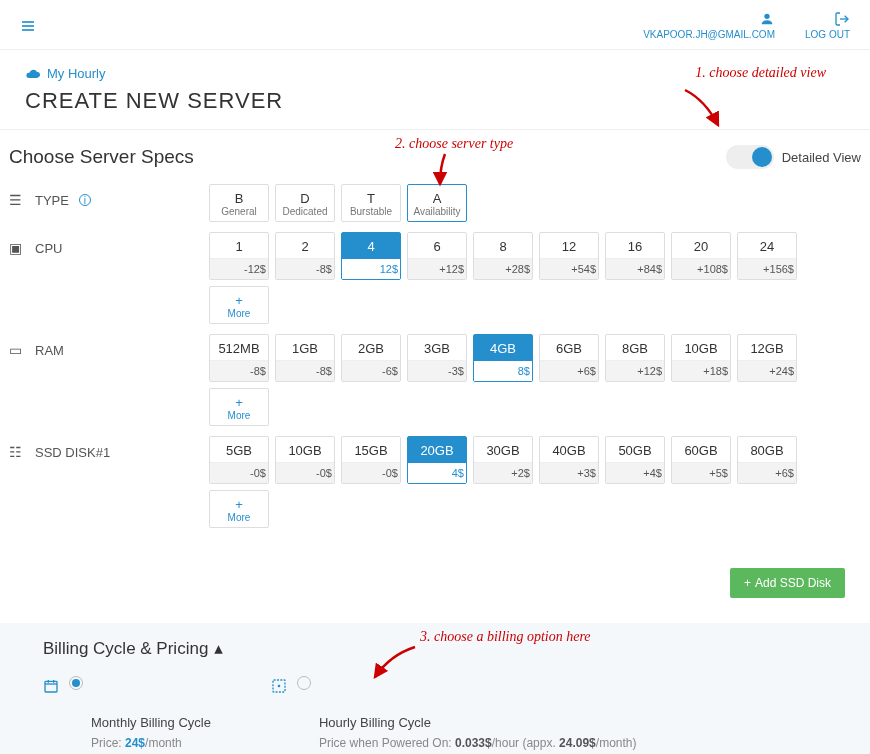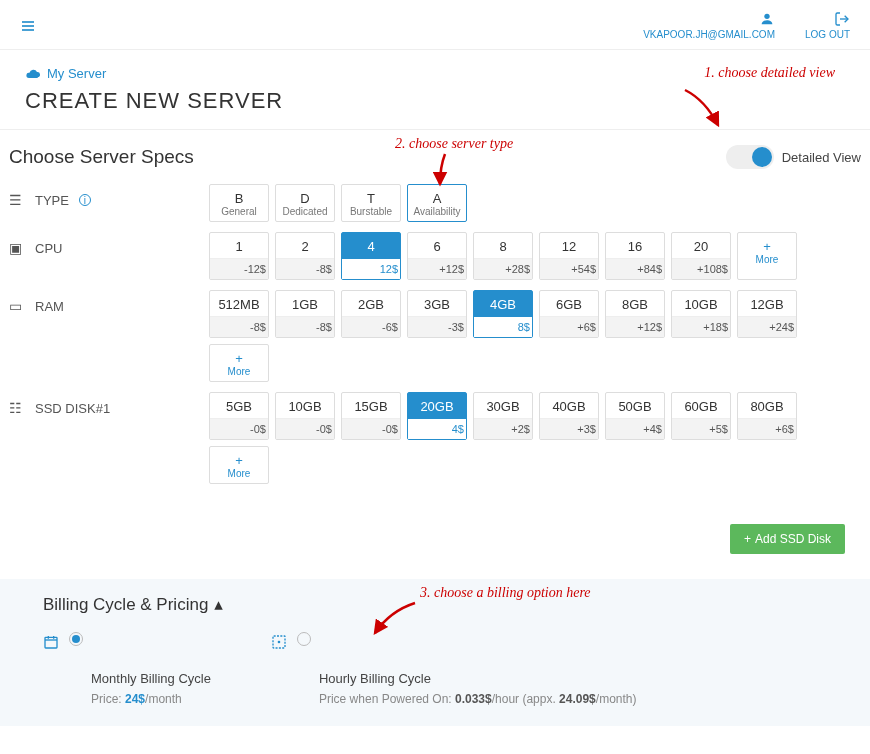--- a/index.html
+++ b/index.html
@@ -85,25 +85,25 @@
   </div>
 </div>
 
 <div class="header">
   <div class="breadcrumb">
     <span class="cloud-ico">
       <svg class="icon" viewBox="0 0 24 24" fill="currentColor">
           <path d="M19 18H6a4 4 0 1 1 .7-7.95A6 6 0 0 1 18 9a4 4 0 0 1 1 8z"></path>
         </svg>
     </span>
-    <span>My Server</span>
+    <span>My Hourly</span>
   </div>
   <h1 class="page-title">CREATE NEW SERVER</h1>
 
-  <div class="anno" style="top:15px; right:35px;text-align:right;">1. choose detailed view</div>
+  <div class="anno" style="top:15px; right:44px;text-align:right;">1. choose detailed view</div>
   <svg class="arrow" style="top:35px; right:140px;" width="50" height="50">
     <defs>
         <marker id="ah1" markerWidth="6" markerHeight="6" refX="5" refY="3" orient="auto">
           <path d="M0,0 L6,3 L0,6 Z" fill="#c00"></path>
         </marker>
       </defs>
     <path d="M5,5 Q25,15 38,40" stroke="#c00" stroke-width="2.5" fill="none" marker-end="url(#ah1)"></path>
   </svg>
 </div>
 
@@ -208,20 +208,26 @@
           <div class="top">
             <span class="big">16</span>
           </div>
           <div class="bot">+84$</div>
         </div>
       <div class="opt">
           <div class="top">
             <span class="big">20</span>
           </div>
           <div class="bot">+108$</div>
+        </div>
+      <div class="opt">
+          <div class="top">
+            <span class="big">24</span>
+          </div>
+          <div class="bot">+156$</div>
         </div>
       <div class="opt more">
           <div class="top">
             <span class="big">+</span>
             <span class="small" style="color:#258ecd">More</span>
           </div>
         </div>
     </div>
   </div>
 

